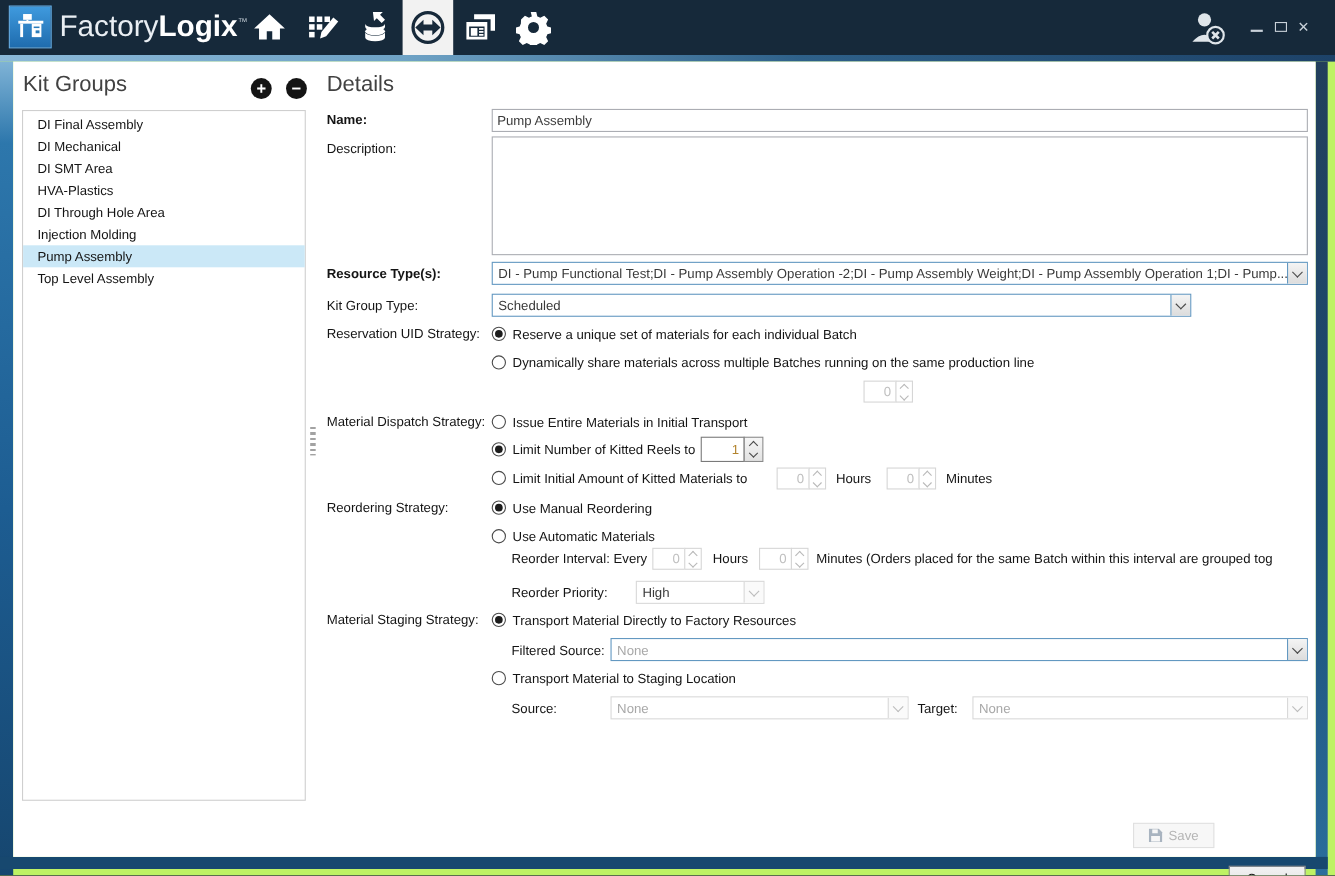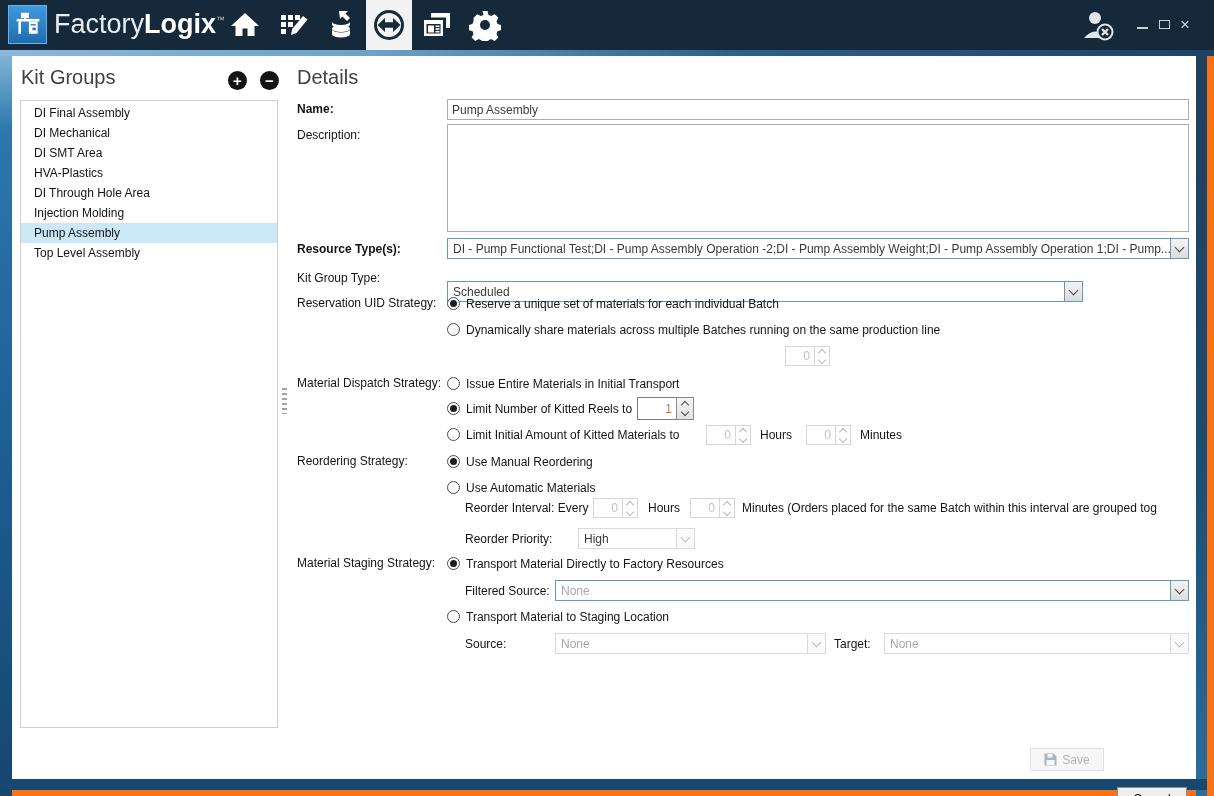--- a/index.html
+++ b/index.html
@@ -1,16 +1,16 @@
 <!DOCTYPE html>
 <html><head>
 <meta charset="utf-8">
 <style>
   html,body{margin:0;padding:0;background:#0b1520;}
-  .window{position:relative;width:1214px;height:796px;background:#f97316;overflow:hidden;
+  .window{position:relative;width:1214px;height:796px;background:#bef264;overflow:hidden;
           font-family:"Liberation Sans",sans-serif;}
   
   .titlebar{position:absolute;left:0;top:0;width:1214px;height:50px;background:#16293a;}
   .accent{position:absolute;left:0;top:50px;width:1214px;height:6px;
           background:linear-gradient(90deg,#8ab8d8 0%,#6fa3c6 30%,#2e6089 60%,#1d4268 100%);}
   .logo{position:absolute;left:8px;top:5px;width:39px;height:39px;box-sizing:border-box;
         background:linear-gradient(180deg,#3f9ade,#1f6cae);border:1px solid #66b0e8;
         display:flex;align-items:center;justify-content:center;}
   .brand{position:absolute;left:54px;top:9px;font-size:27px;color:#e9eef3;font-weight:300;white-space:nowrap;}
   .brand .bold{font-weight:bold;color:#ffffff;}
@@ -210,21 +210,21 @@
 
   <span class="lbl b" style="left:297px;top:242px">Resource Type(s):</span>
   <div class="combo" style="left:447px;top:238px;width:742px">
     <span class="val">DI - Pump Functional Test;DI - Pump Assembly Operation -2;DI - Pump Assembly Weight;DI - Pump Assembly Operation 1;DI - Pump...</span>
     <span class="arrow">
         <span class="cv"></span>
       </span>
   </div>
 
   <span class="lbl" style="left:297px;top:271px">Kit Group Type:</span>
-  <div class="combo" style="left:447px;top:281px;width:636px">
+  <div class="combo" style="left:447px;top:267px;width:636px">
     <span class="val">Scheduled</span>
     <span class="arrow">
         <span class="cv"></span>
       </span>
   </div>
 
   <span class="lbl" style="left:297px;top:296px">Reservation UID Strategy:</span>
   <span class="radio checked" style="left:447px;top:297px"></span>
   <span class="lbl" style="left:466px;top:297px">Reserve a unique set of materials for each individual Batch</span>
   <span class="radio" style="left:447px;top:323px"></span>

